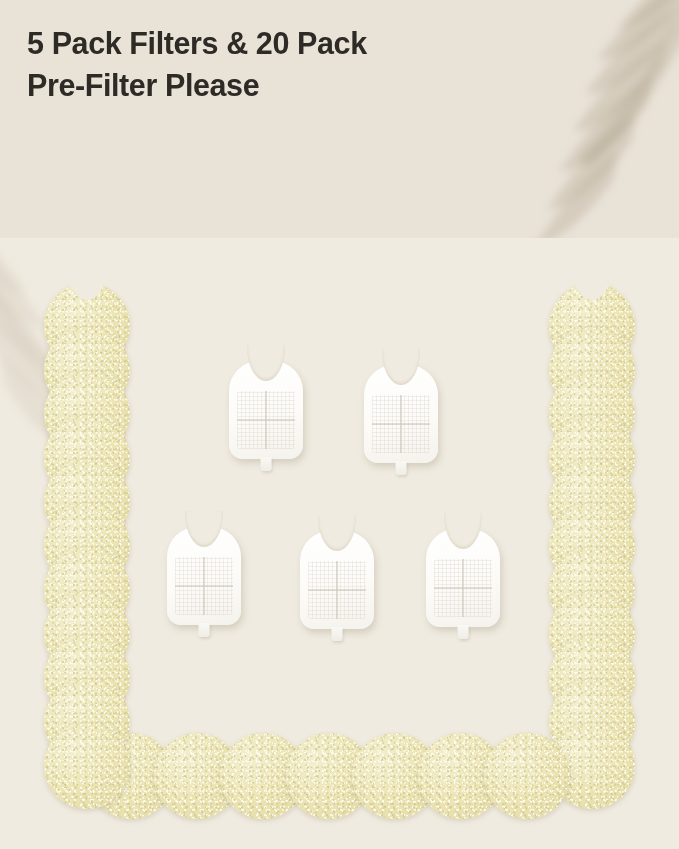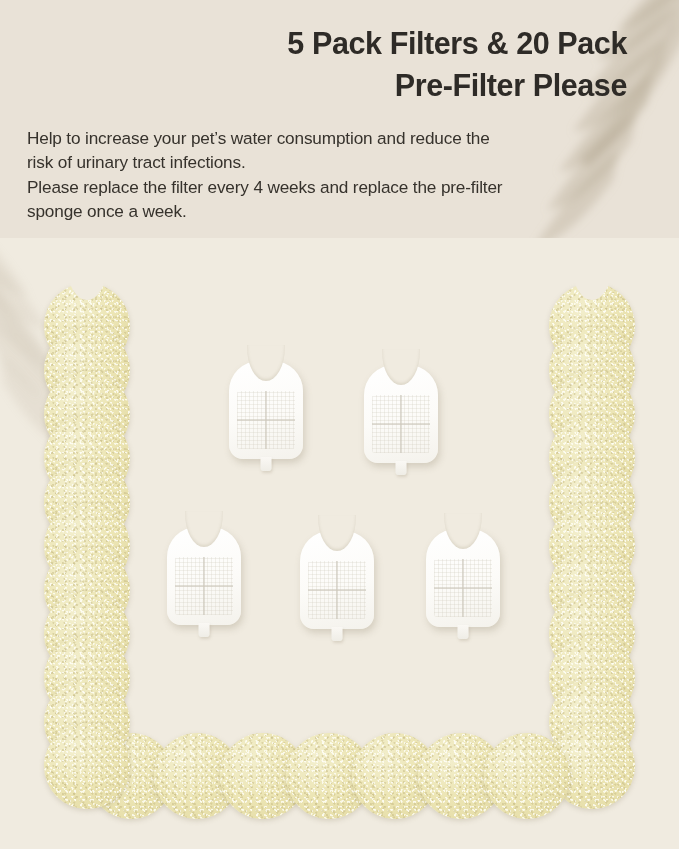--- a/index.html
+++ b/index.html
@@ -34,21 +34,20 @@
   .frond {
     position: absolute;
     pointer-events: none;
   }
 
   #headline {
     position: absolute;
     left: 27px;
     top: 22px;
     width: 600px;
-    text-align: right;
   }
   .hl-line {
     position: relative;
     font-size: 30.5px;
     font-weight: bold;
     letter-spacing: -0.4px;
     color: #2E2B27;
     line-height: 1.38;
     white-space: nowrap;
   }
@@ -233,26 +232,20 @@
         <path d="M180,200 C152,222 122,256 96,296 C118,294 148,266 174,230 Z"></path>
         <path d="M268,-2 C272,24 268,58 256,92 C266,66 276,30 278,0 Z"></path>
       </g>
     </svg>
 
     <div id="headline">
       <div class="hl-line"><span class="mark">5 Pack</span><span class="hl-plain"> Filters &amp; </span><span class="mark">20 Pack</span></div>
       <div class="hl-line">Pre-Filter Please</div>
     </div>
 
-    <div id="body-copy">
-      <div class="body-line">Help to increase your pet’s water consumption and reduce the</div>
-      <div class="body-line">risk of urinary tract infections.</div>
-      <div class="body-line">Please replace the filter every 4 weeks and replace the pre-filter</div>
-      <div class="body-line">sponge once a week.</div>
-    </div>
   </div>
 
   <div id="product">
 
     <svg id="prod-frond-left" viewBox="0 0 230 300" xmlns="http://www.w3.org/2000/svg">
       <defs>
         <filter id="softblur2" x="-30%" y="-30%" width="160%" height="160%">
           <feGaussianBlur stdDeviation="5"></feGaussianBlur>
         </filter>
       </defs>

